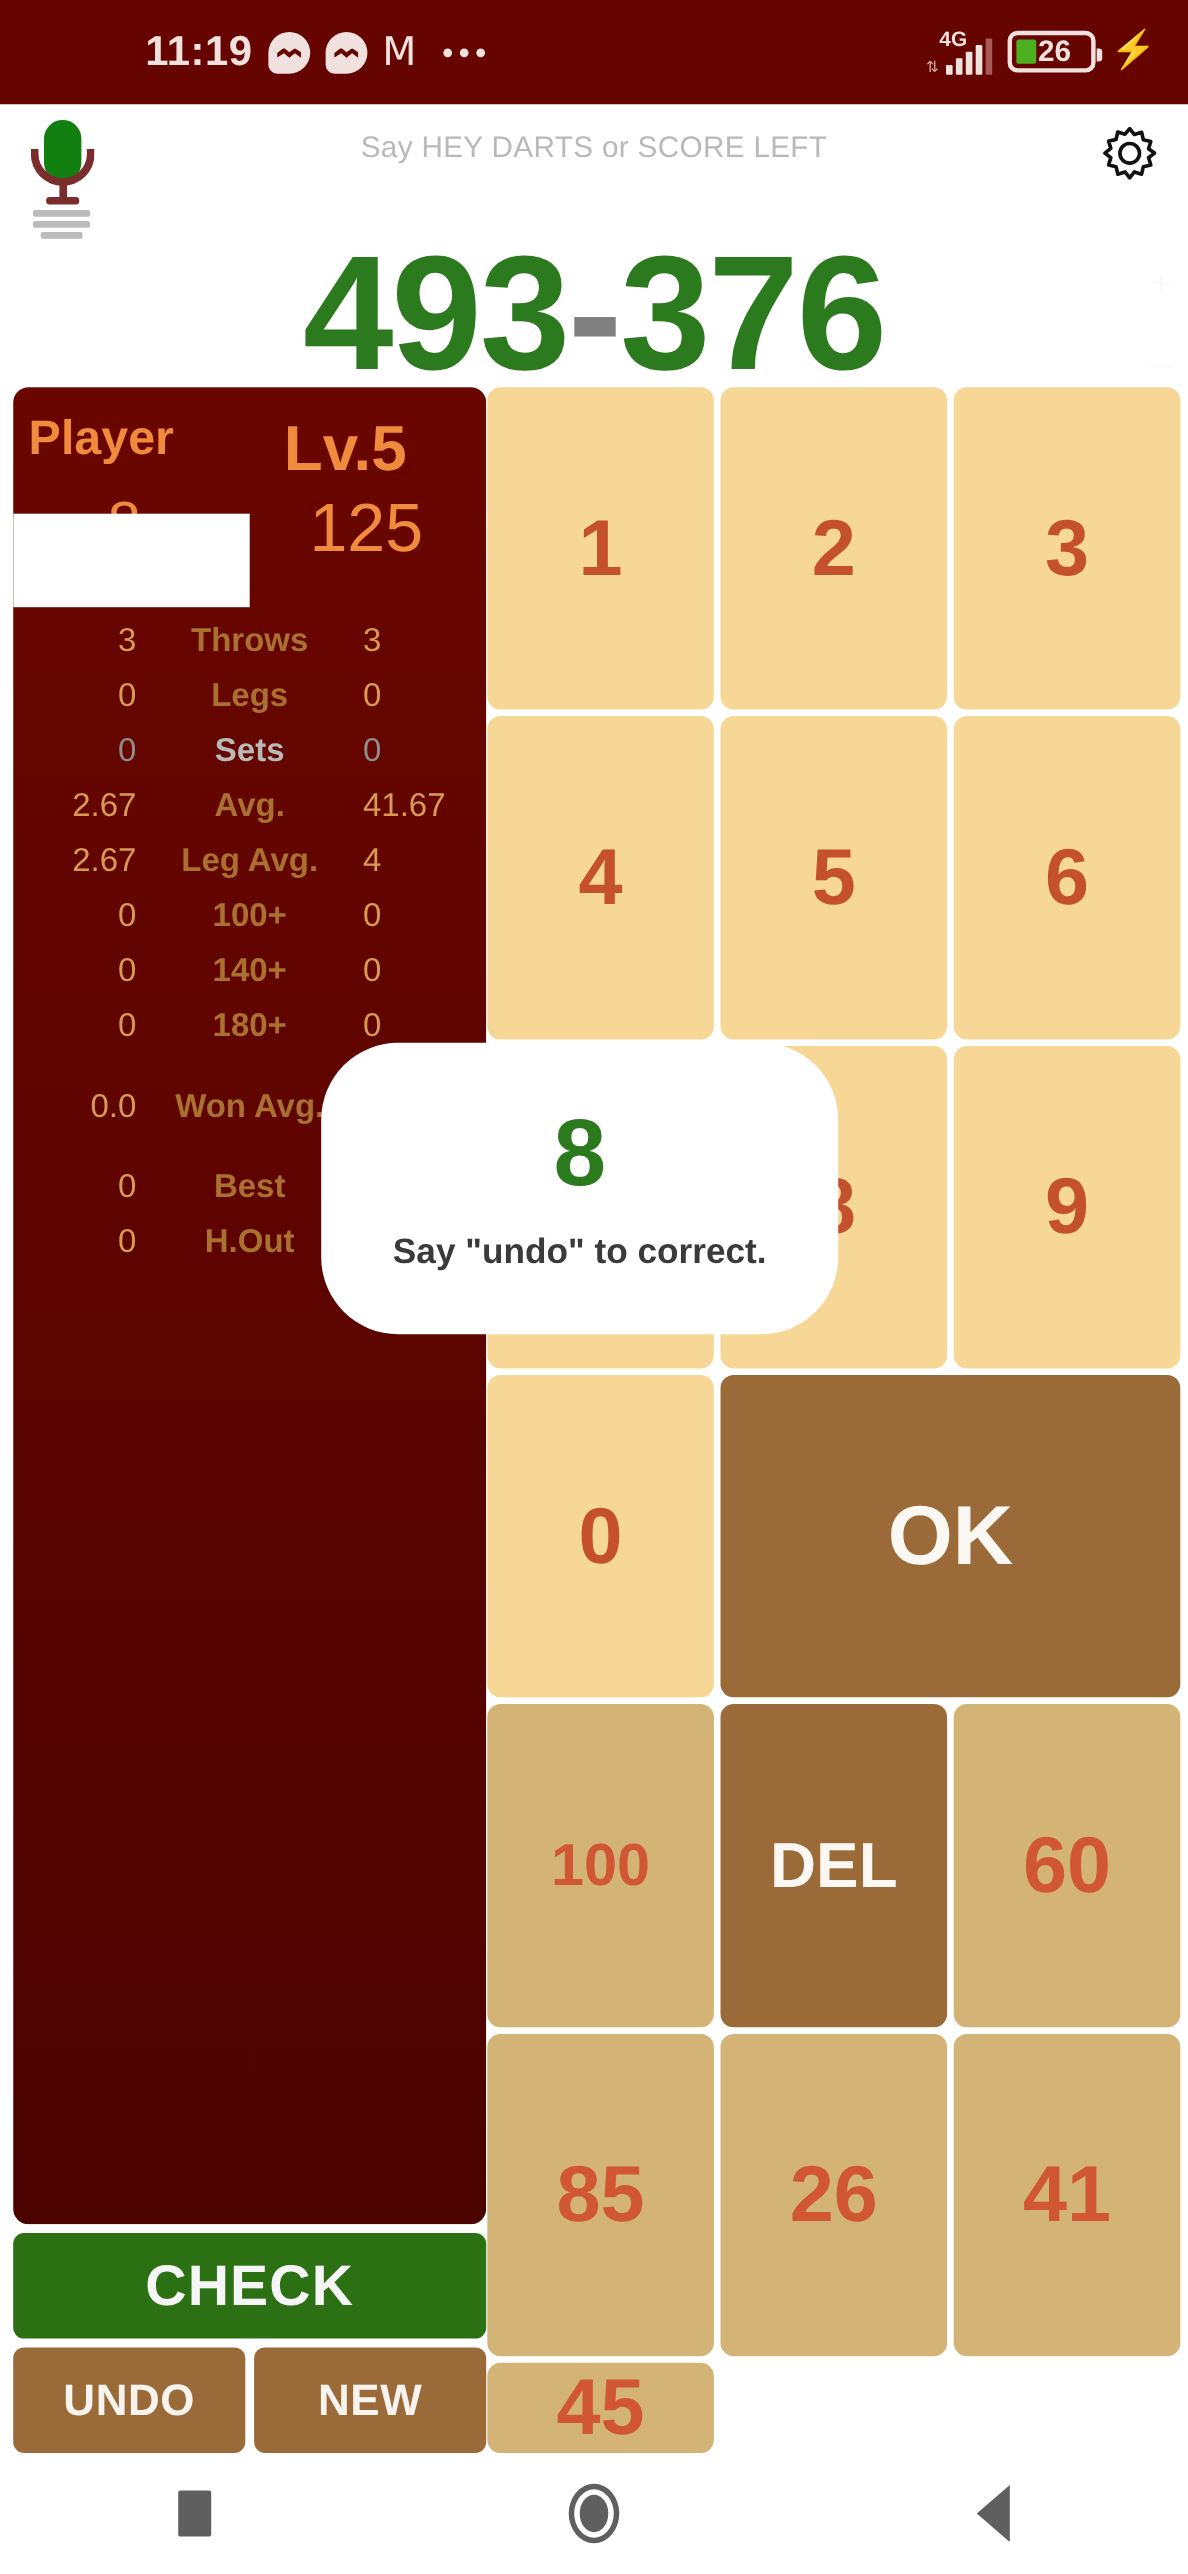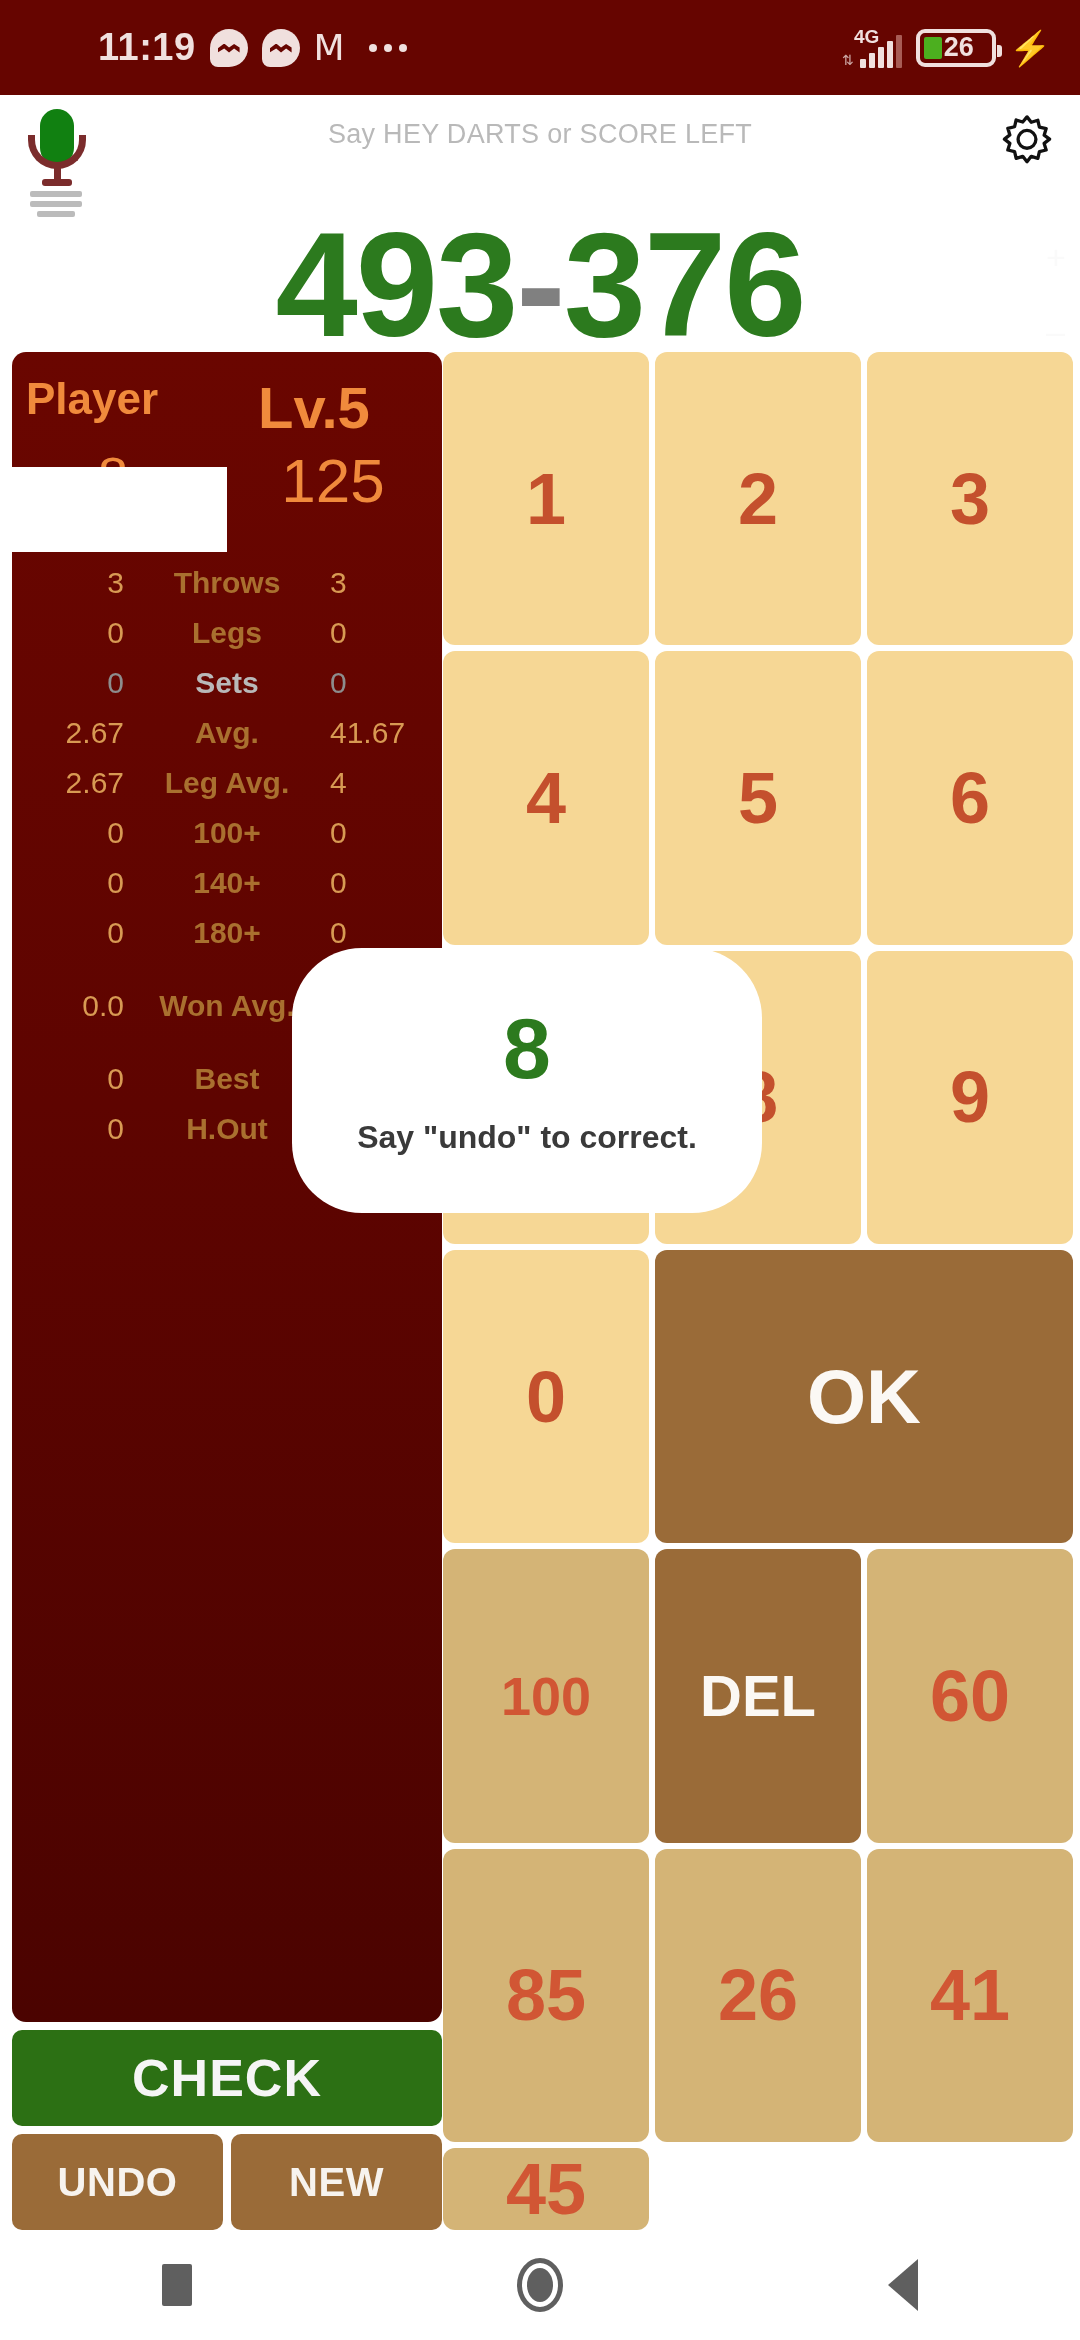--- a/index.html
+++ b/index.html
@@ -11,39 +11,39 @@
     position:relative;
   }
 
   
   .statusbar {
     height:95px; background:#660500;
     display:flex; align-items:center;
     padding:0 28px; color:#f0e0de;
     position:relative;
   }
-  .sb-left { display:flex; align-items:center; gap:14px; margin-left:70px; }
+  .sb-left { display:flex; align-items:center; gap:14px; margin-left:104px; }
   .sb-time { font-size:38px; font-weight:600; letter-spacing:.5px; }
   .msgr {
     width:38px; height:38px; border-radius:50% 50% 50% 8px;
     background:#f0e0de; position:relative;
   }
   .msgr::after {
     content:""; position:absolute; left:8px; top:15px;
     width:22px; height:9px; background:#660500;
     clip-path:polygon(0 55%,30% 0,52% 45%,75% 5%,100% 45%,100% 100%,75% 55%,52% 100%,30% 55%,0 100%);
   }
   .gmail-m {
     font-size:36px; font-weight:400; line-height:1;
     font-family:"DejaVu Sans", sans-serif;
   }
   .dots { display:flex; gap:7px; margin-left:10px; }
   .dots i { width:8px; height:8px; border-radius:50%; background:#f0e0de; display:block; }
 
-  .sb-right { margin-left:auto; display:flex; align-items:center; gap:14px; }
+  .sb-right { margin-left:auto; display:flex; gap:14px; }
   .net { position:relative; display:flex; align-items:flex-end; height:40px; }
   .net .g4 { position:absolute; top:-2px; left:12px; font-size:19px; font-weight:700; }
   .bars { display:flex; align-items:flex-end; gap:3px; margin-left:4px; }
   .bars b { width:6px; background:#f0e0de; display:block; border-radius:1px; }
   .bars b:nth-child(1){height:9px}.bars b:nth-child(2){height:15px}
   .bars b:nth-child(3){height:21px}.bars b:nth-child(4){height:27px}
   .bars b:nth-child(5){height:33px;background:#a85c55}
   .updown { font-size:14px; margin-right:2px; opacity:.75; }
   .batt {
     width:80px; height:38px; border:4px solid #f0e0de; border-radius:9px;

